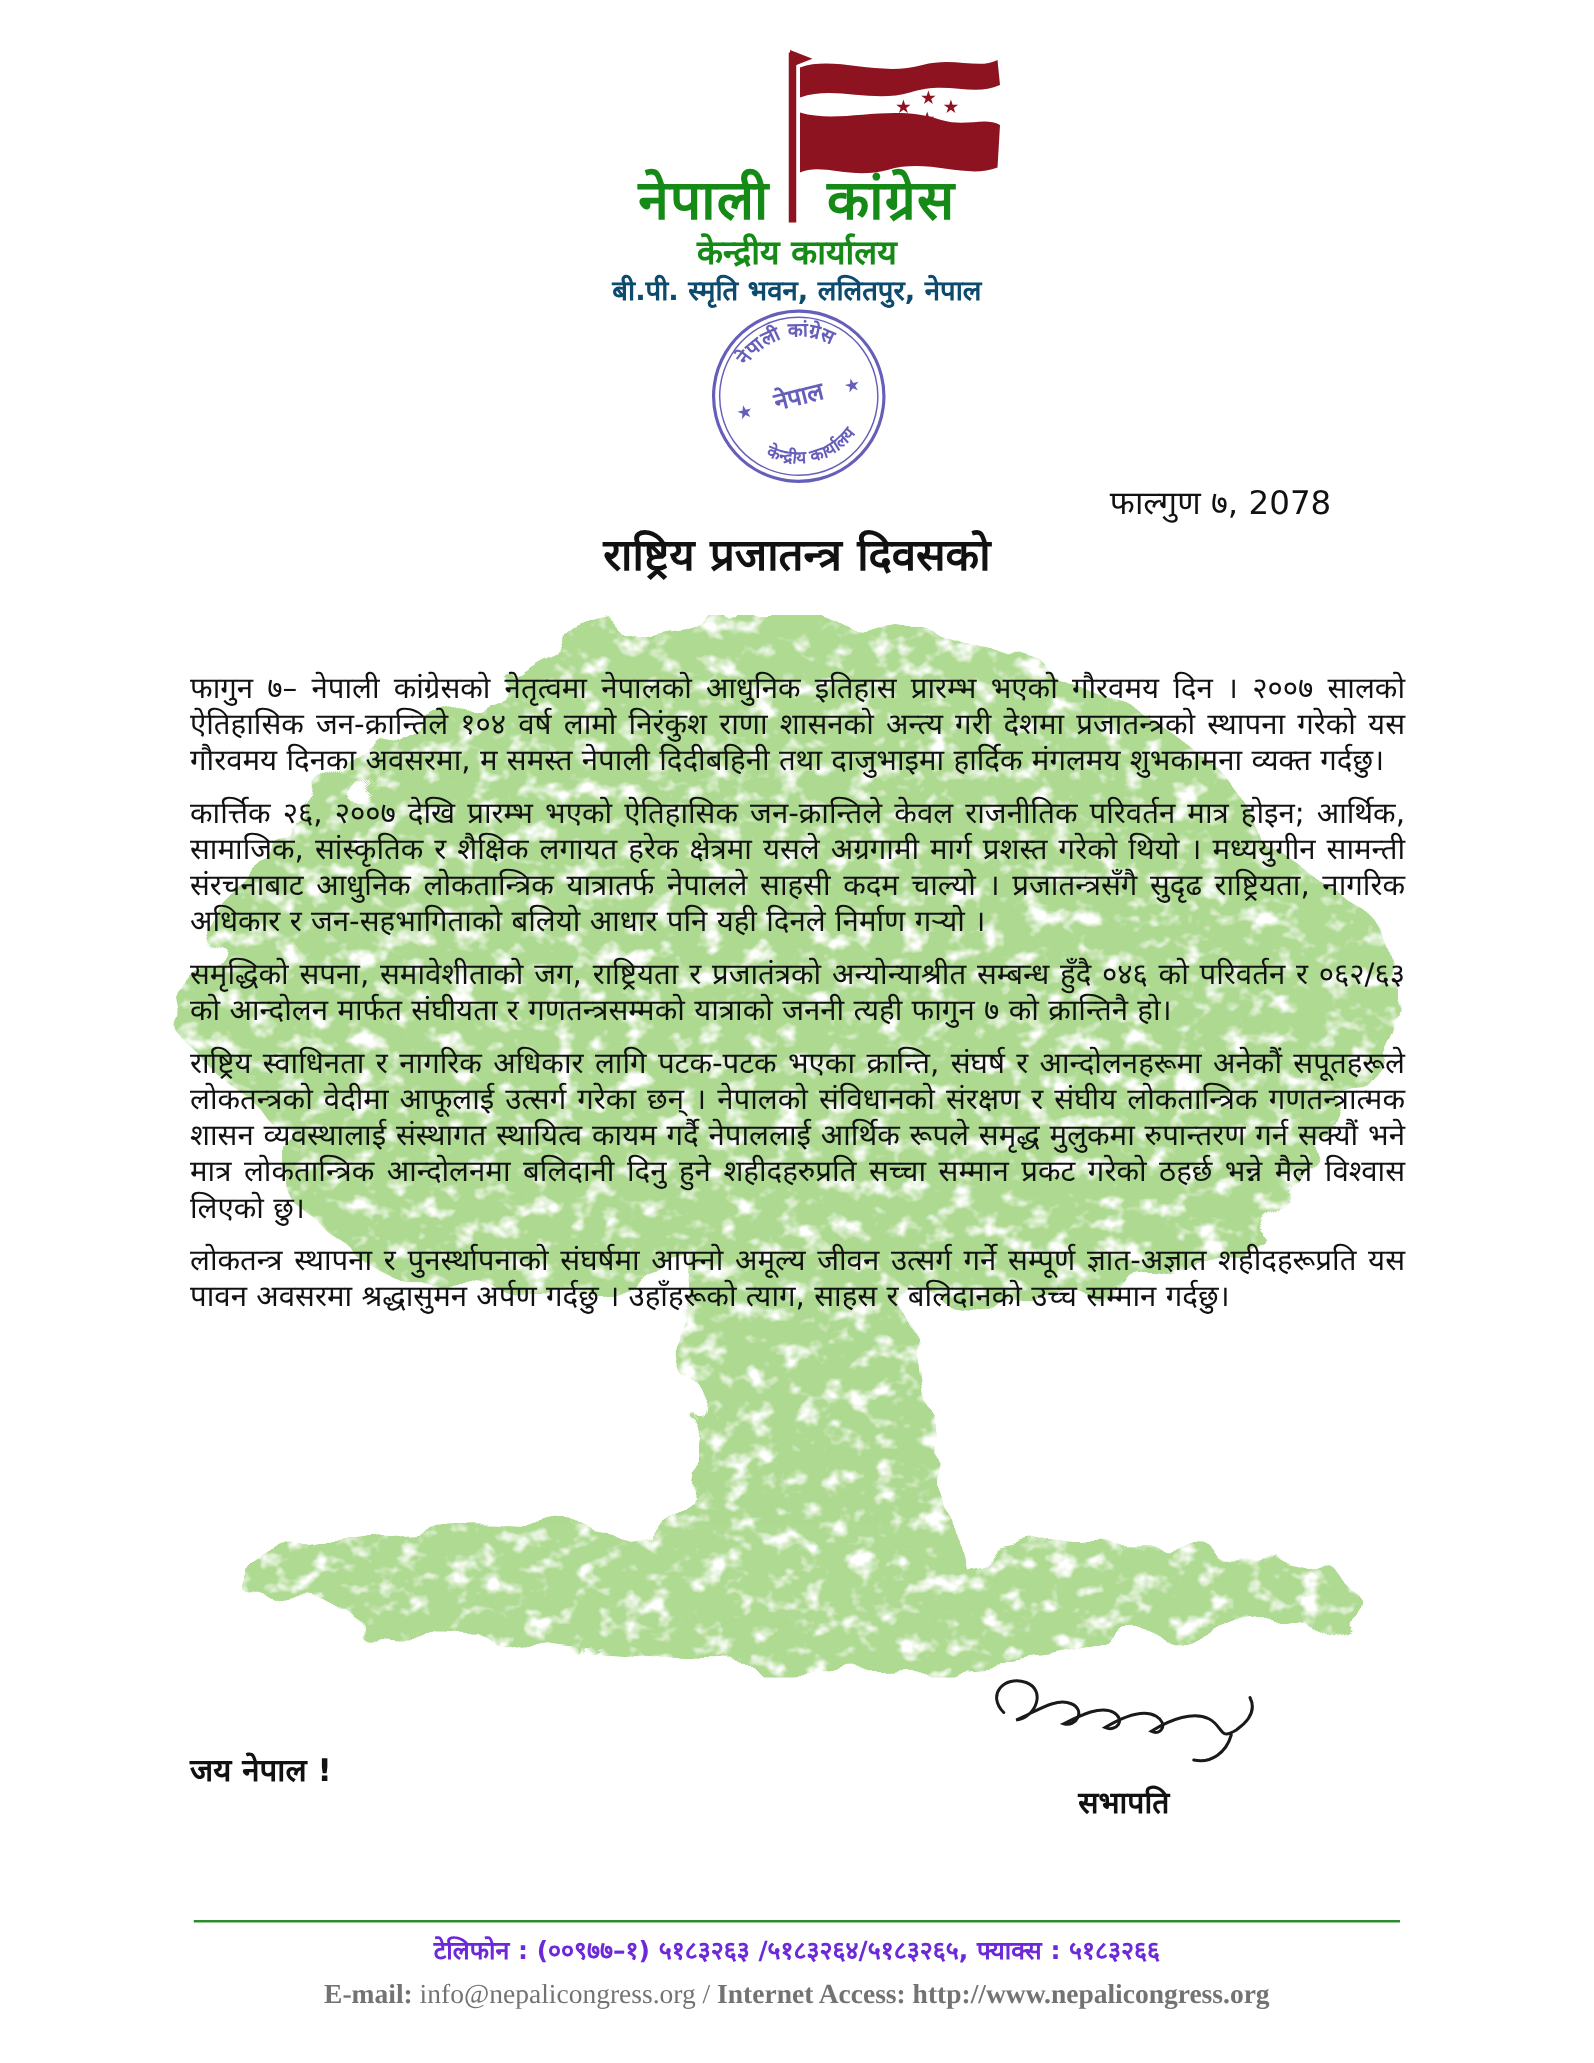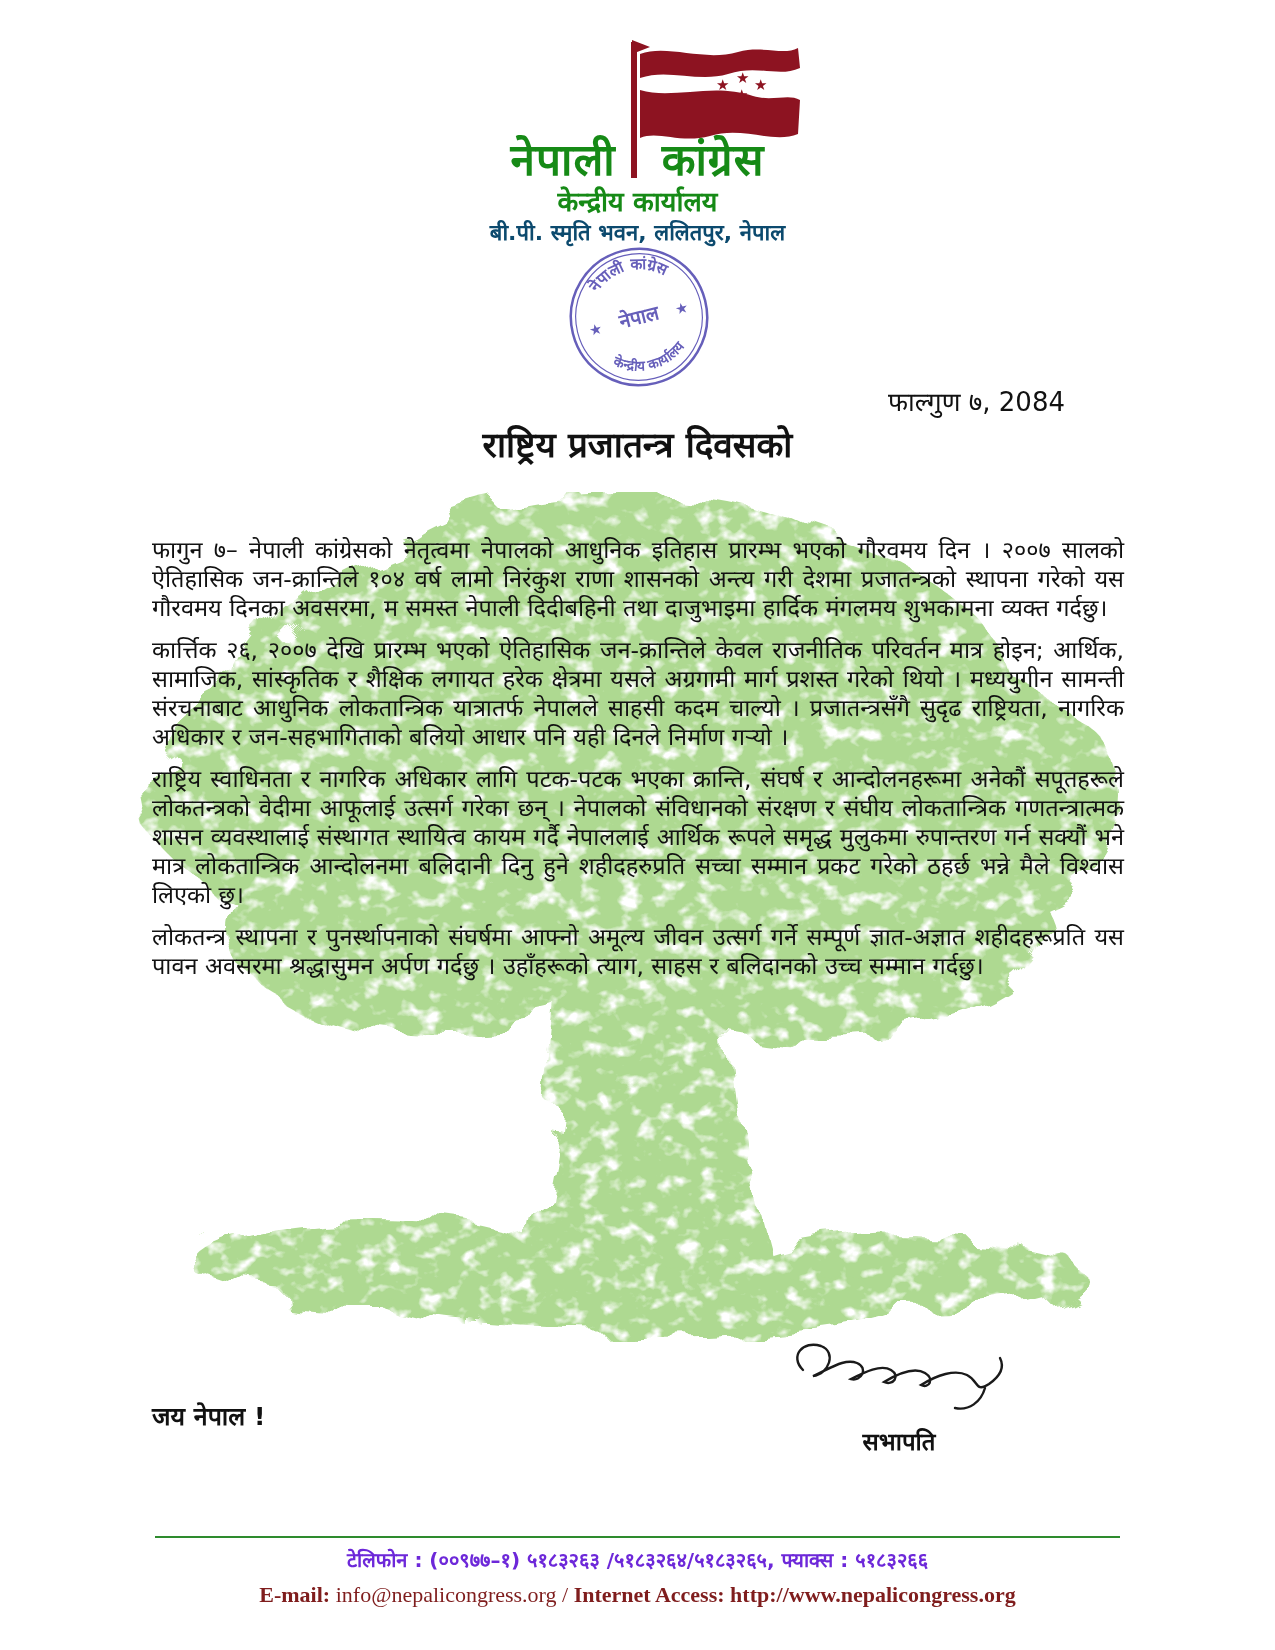--- a/index.html
+++ b/index.html
@@ -42,21 +42,21 @@
   .sign-svg{display:block;margin:0 auto;}
   .signatory-name{font-size:25px;margin-top:2px;}
   .signatory-title{font-size:24px;font-weight:bold;margin-top:6px;}
   
   .footer{position:absolute;left:0;top:1536px;width:100%;z-index:2;}
   .footer-rule{margin:0 155px;border:none;border-top:2px solid #2e8b2e;height:0;}
   .footer-phone{
     margin-top:8px;text-align:center;color:#6d28d9;font-weight:bold;font-size:20px;
   }
   .footer-web{
-    margin-top:9px;text-align:center;color:#7f1d1d;font-size:22px;
+    margin-top:9px;text-align:center;color:#737373;font-size:22px;
     font-family:"Liberation Serif","DejaVu Serif",serif;
   }
   .footer-web .b{font-weight:bold;}
 </style>
 </head>
 <body>
 
 <div class="page">
 
   <svg class="watermark" viewBox="0 0 1030 850" aria-hidden="true">
@@ -112,29 +112,30 @@
       <textPath href="#arcTop" startOffset="50%" text-anchor="middle">नेपाली कांग्रेस</textPath>
     </text>
     <text font-size="14" font-weight="bold" fill="#5a52b5">
       <textPath href="#arcBot" startOffset="50%" text-anchor="middle">केन्द्रीय कार्यालय</textPath>
     </text>
     <text x="75" y="82" text-anchor="middle" font-size="20" font-weight="bold" fill="#5a52b5">नेपाल</text>
     <text x="22" y="82" font-size="15" fill="#5a52b5">★</text>
     <text x="113" y="82" font-size="15" fill="#5a52b5">★</text>
   </svg>
 
-  <div class="date-line">फाल्गुण ७, 2084</div>
+  <div class="date-line">फाल्गुण ७, 2078</div>
 
   <div class="letter-title">
     <div>राष्ट्रिय प्रजातन्त्र दिवसको</div>
   </div>
 
   <div class="body-text">
     <p>फागुन ७– नेपाली कांग्रेसको नेतृत्वमा नेपालको आधुनिक इतिहास प्रारम्भ भएको गौरवमय दिन । २००७ सालको ऐतिहासिक जन-क्रान्तिले १०४ वर्ष लामो निरंकुश राणा शासनको अन्त्य गरी देशमा प्रजातन्त्रको स्थापना गरेको यस गौरवमय दिनका अवसरमा, म समस्त नेपाली दिदीबहिनी तथा दाजुभाइमा हार्दिक मंगलमय शुभकामना व्यक्त गर्दछु।</p>
     <p>कार्त्तिक २६, २००७ देखि प्रारम्भ भएको ऐतिहासिक जन-क्रान्तिले केवल राजनीतिक परिवर्तन मात्र होइन; आर्थिक, सामाजिक, सांस्कृतिक र शैक्षिक लगायत हरेक क्षेत्रमा यसले अग्रगामी मार्ग प्रशस्त गरेको थियो । मध्ययुगीन सामन्ती संरचनाबाट आधुनिक लोकतान्त्रिक यात्रातर्फ नेपालले साहसी कदम चाल्यो । प्रजातन्त्रसँगै सुदृढ राष्ट्रियता, नागरिक अधिकार र जन-सहभागिताको बलियो आधार पनि यही दिनले निर्माण गऱ्यो ।</p>
+    <p>समृद्धिको सपना, समावेशीताको जग, राष्ट्रियता र प्रजातंत्रको अन्योन्याश्रीत सम्बन्ध हुँदै ०४६ को परिवर्तन र ०६२/६३ को आन्दोलन मार्फत संघीयता र गणतन्त्रसम्मको यात्राको जननी त्यही फागुन ७ को क्रान्तिनै हो।</p>
     <p>राष्ट्रिय स्वाधिनता र नागरिक अधिकार लागि पटक-पटक भएका क्रान्ति, संघर्ष र आन्दोलनहरूमा अनेकौं सपूतहरूले लोकतन्त्रको वेदीमा आफूलाई उत्सर्ग गरेका छन् । नेपालको संविधानको संरक्षण र संघीय लोकतान्त्रिक गणतन्त्रात्मक शासन व्यवस्थालाई संस्थागत स्थायित्व कायम गर्दै नेपाललाई आर्थिक रूपले समृद्ध मुलुकमा रुपान्तरण गर्न सक्यौं भने मात्र लोकतान्त्रिक आन्दोलनमा बलिदानी दिनु हुने शहीदहरुप्रति सच्चा सम्मान प्रकट गरेको ठहर्छ भन्ने मैले विश्वास लिएको छु।</p>
     <p>लोकतन्त्र स्थापना र पुनर्स्थापनाको संघर्षमा आफ्नो अमूल्य जीवन उत्सर्ग गर्ने सम्पूर्ण ज्ञात-अज्ञात शहीदहरूप्रति यस पावन अवसरमा श्रद्धासुमन अर्पण गर्दछु । उहाँहरूको त्याग, साहस र बलिदानको उच्च सम्मान गर्दछु।</p>
   </div>
 
   <div class="closing-row">
     <div class="closing">जय नेपाल !</div>
     <div class="sign-block">
       <svg class="sign-svg" width="240" height="88" viewBox="0 0 240 88" aria-hidden="true">
         <path d="M24,40 C10,26 24,10 42,16 C58,22 50,44 34,46 C52,38 66,28 78,33 C90,38 82,52 72,49 C86,42 102,34 112,40 C122,46 114,56 105,52 C120,43 136,37 146,43 C156,49 150,59 142,55 C158,45 176,39 188,45 C200,51 196,63 210,54 C220,47 226,38 221,28 M206,58 C202,72 190,81 176,78" stroke="#1a1a1a" stroke-width="2.4" fill="none" stroke-linecap="round"></path>
       </svg>

